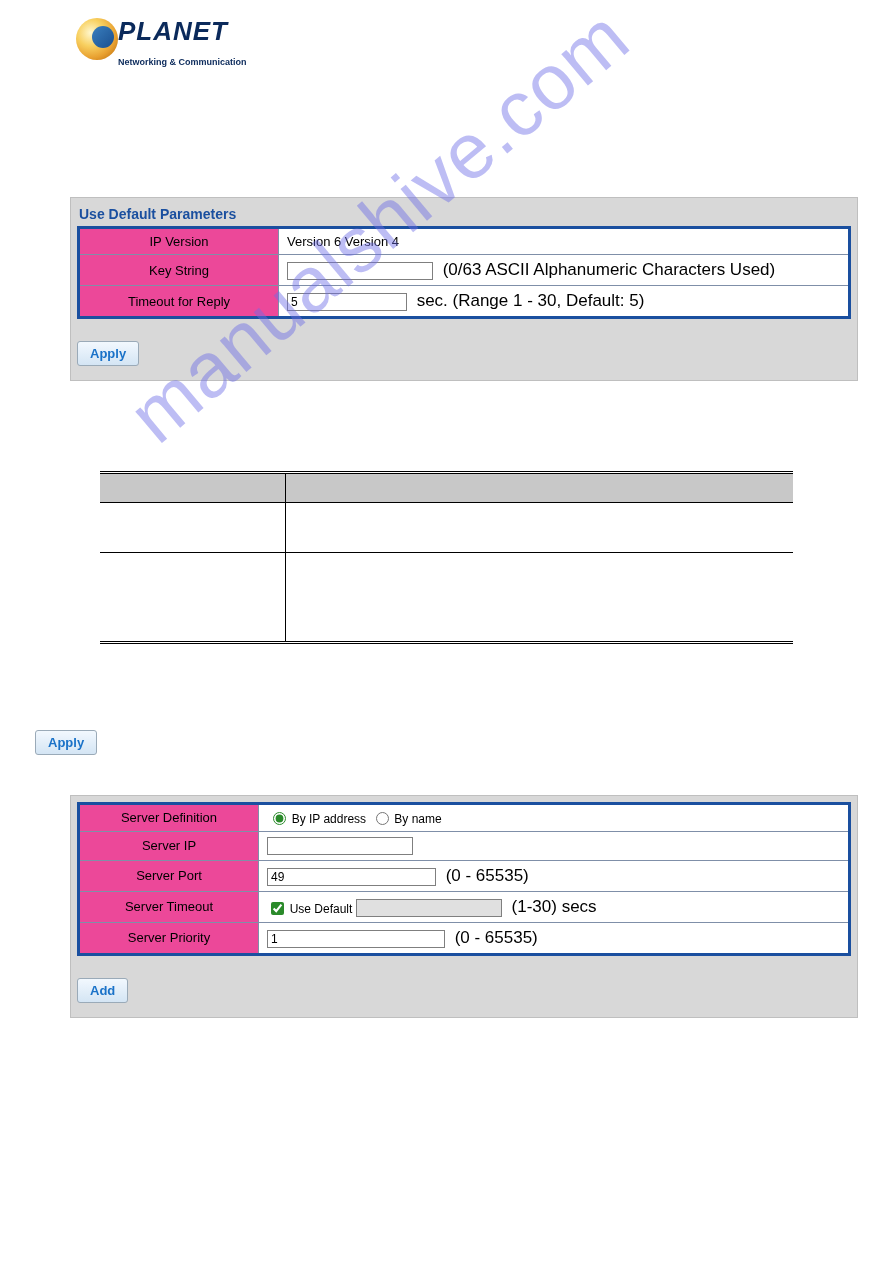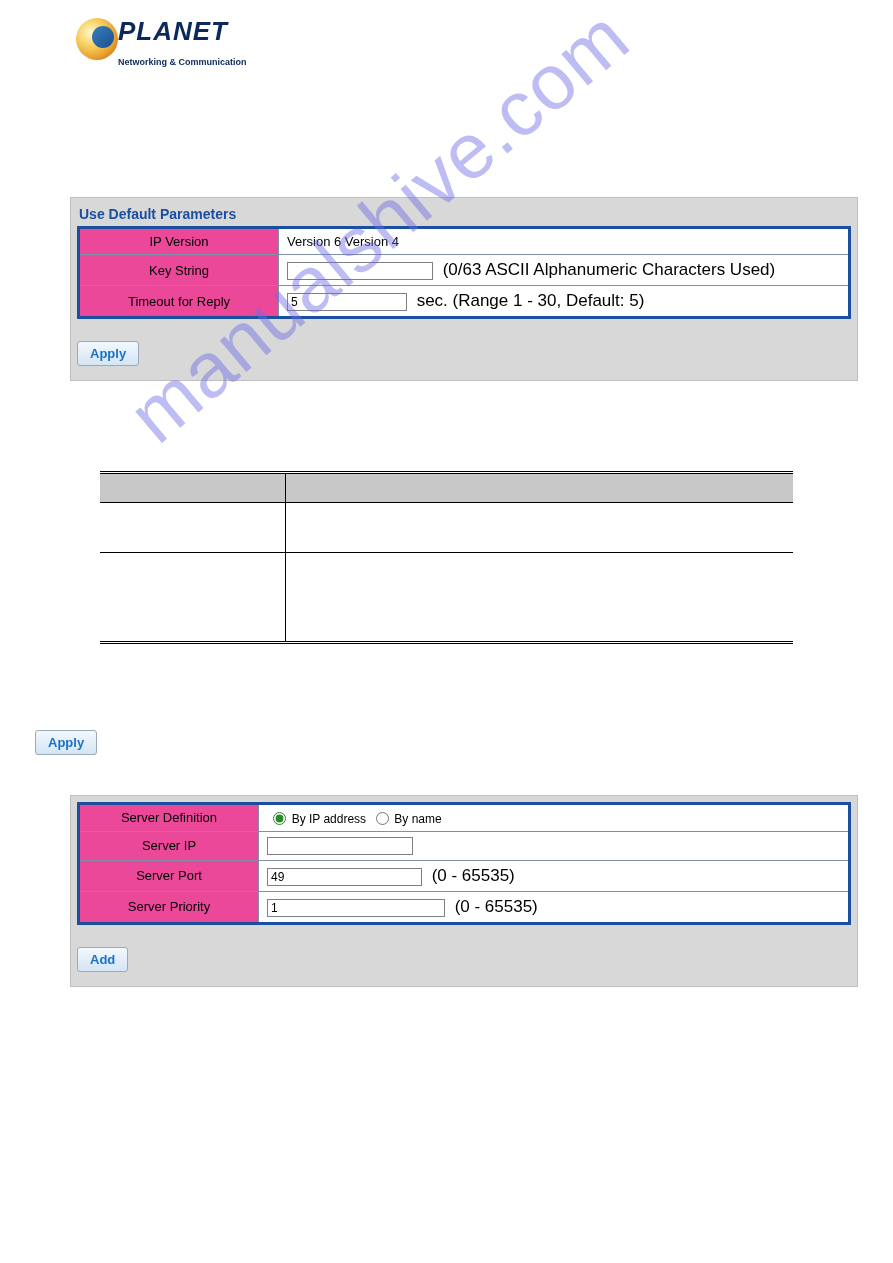--- a/index.html
+++ b/index.html
@@ -273,22 +273,31 @@
     </tr>
     <tr>
       <td class="label">Server IP</td>
       <td>
         <input type="text" style="width: 146px;" value="">
       </td>
     </tr>
     <tr>
       <td class="label">Server Port</td>
       <td>
-        <input type="text" style="width: 155px;" value="49">
+        <input type="text" style="width: 169px;" value="49">
         <span class="hint">(0 - 65535)</span>
+      </td>
+    </tr>
+    <tr>
+      <td class="label">Server Timeout</td>
+      <td>
+        <input type="checkbox" checked="" style="">
+        <span class="cb-label">Use Default</span>
+        <input type="text" disabled="" style="width: 146px;" value="">
+        <span class="hint">(1-30) secs</span>
       </td>
     </tr>
     <tr>
       <td class="label">Server Priority</td>
       <td>
         <input type="text" style="width: 178px;" value="1">
         <span class="hint">(0 - 65535)</span>
       </td>
     </tr>
   </tbody>

